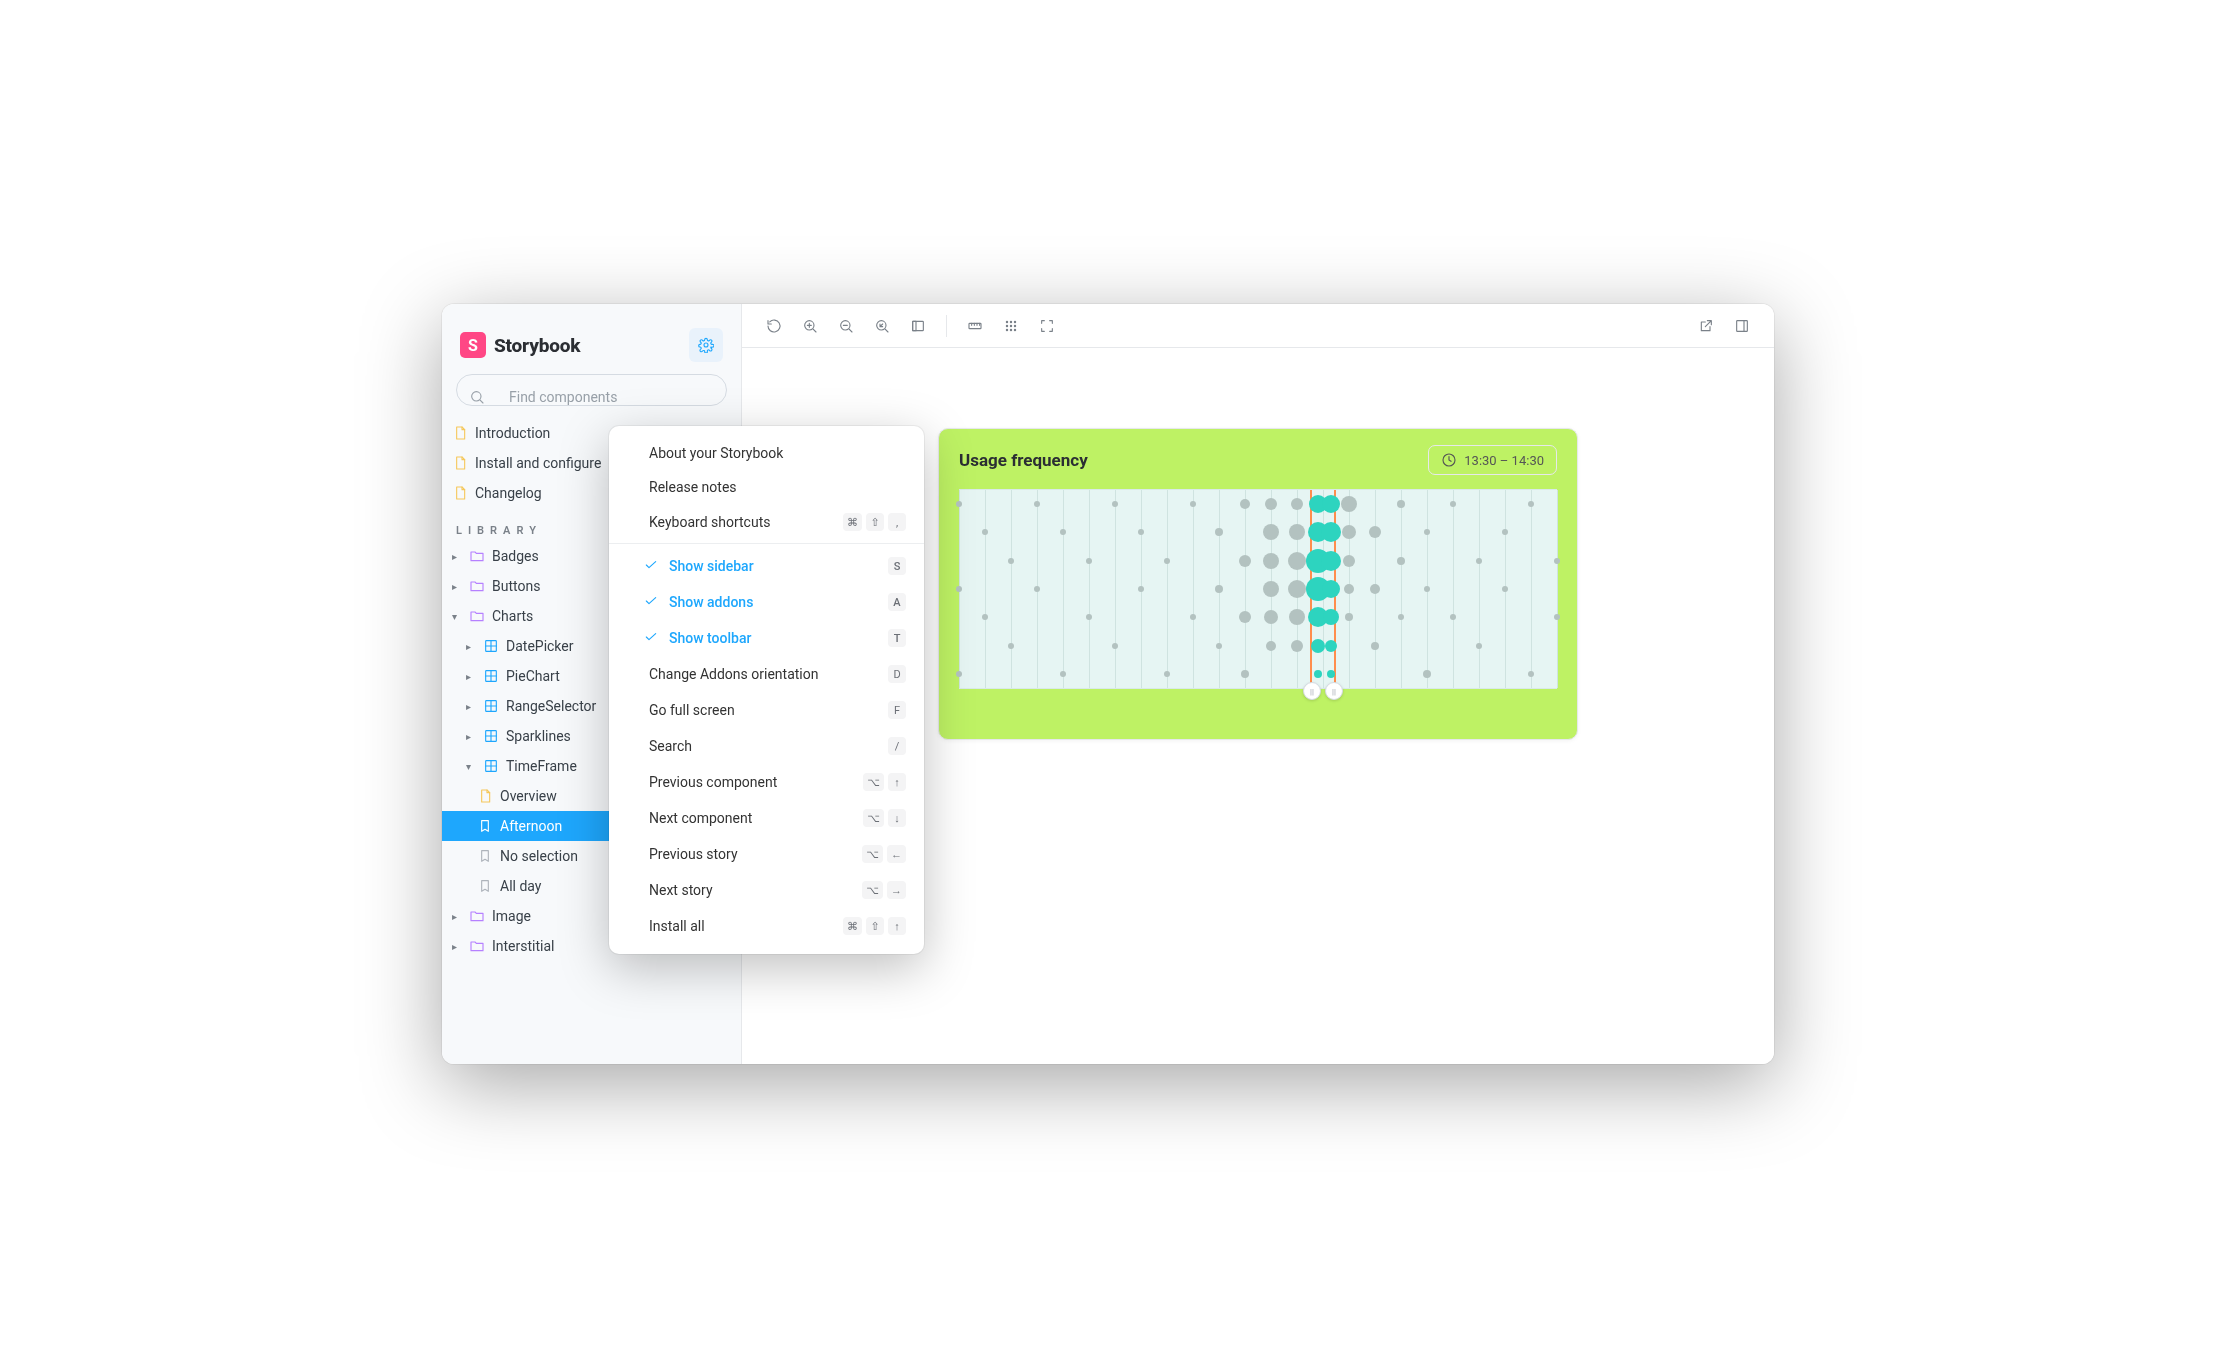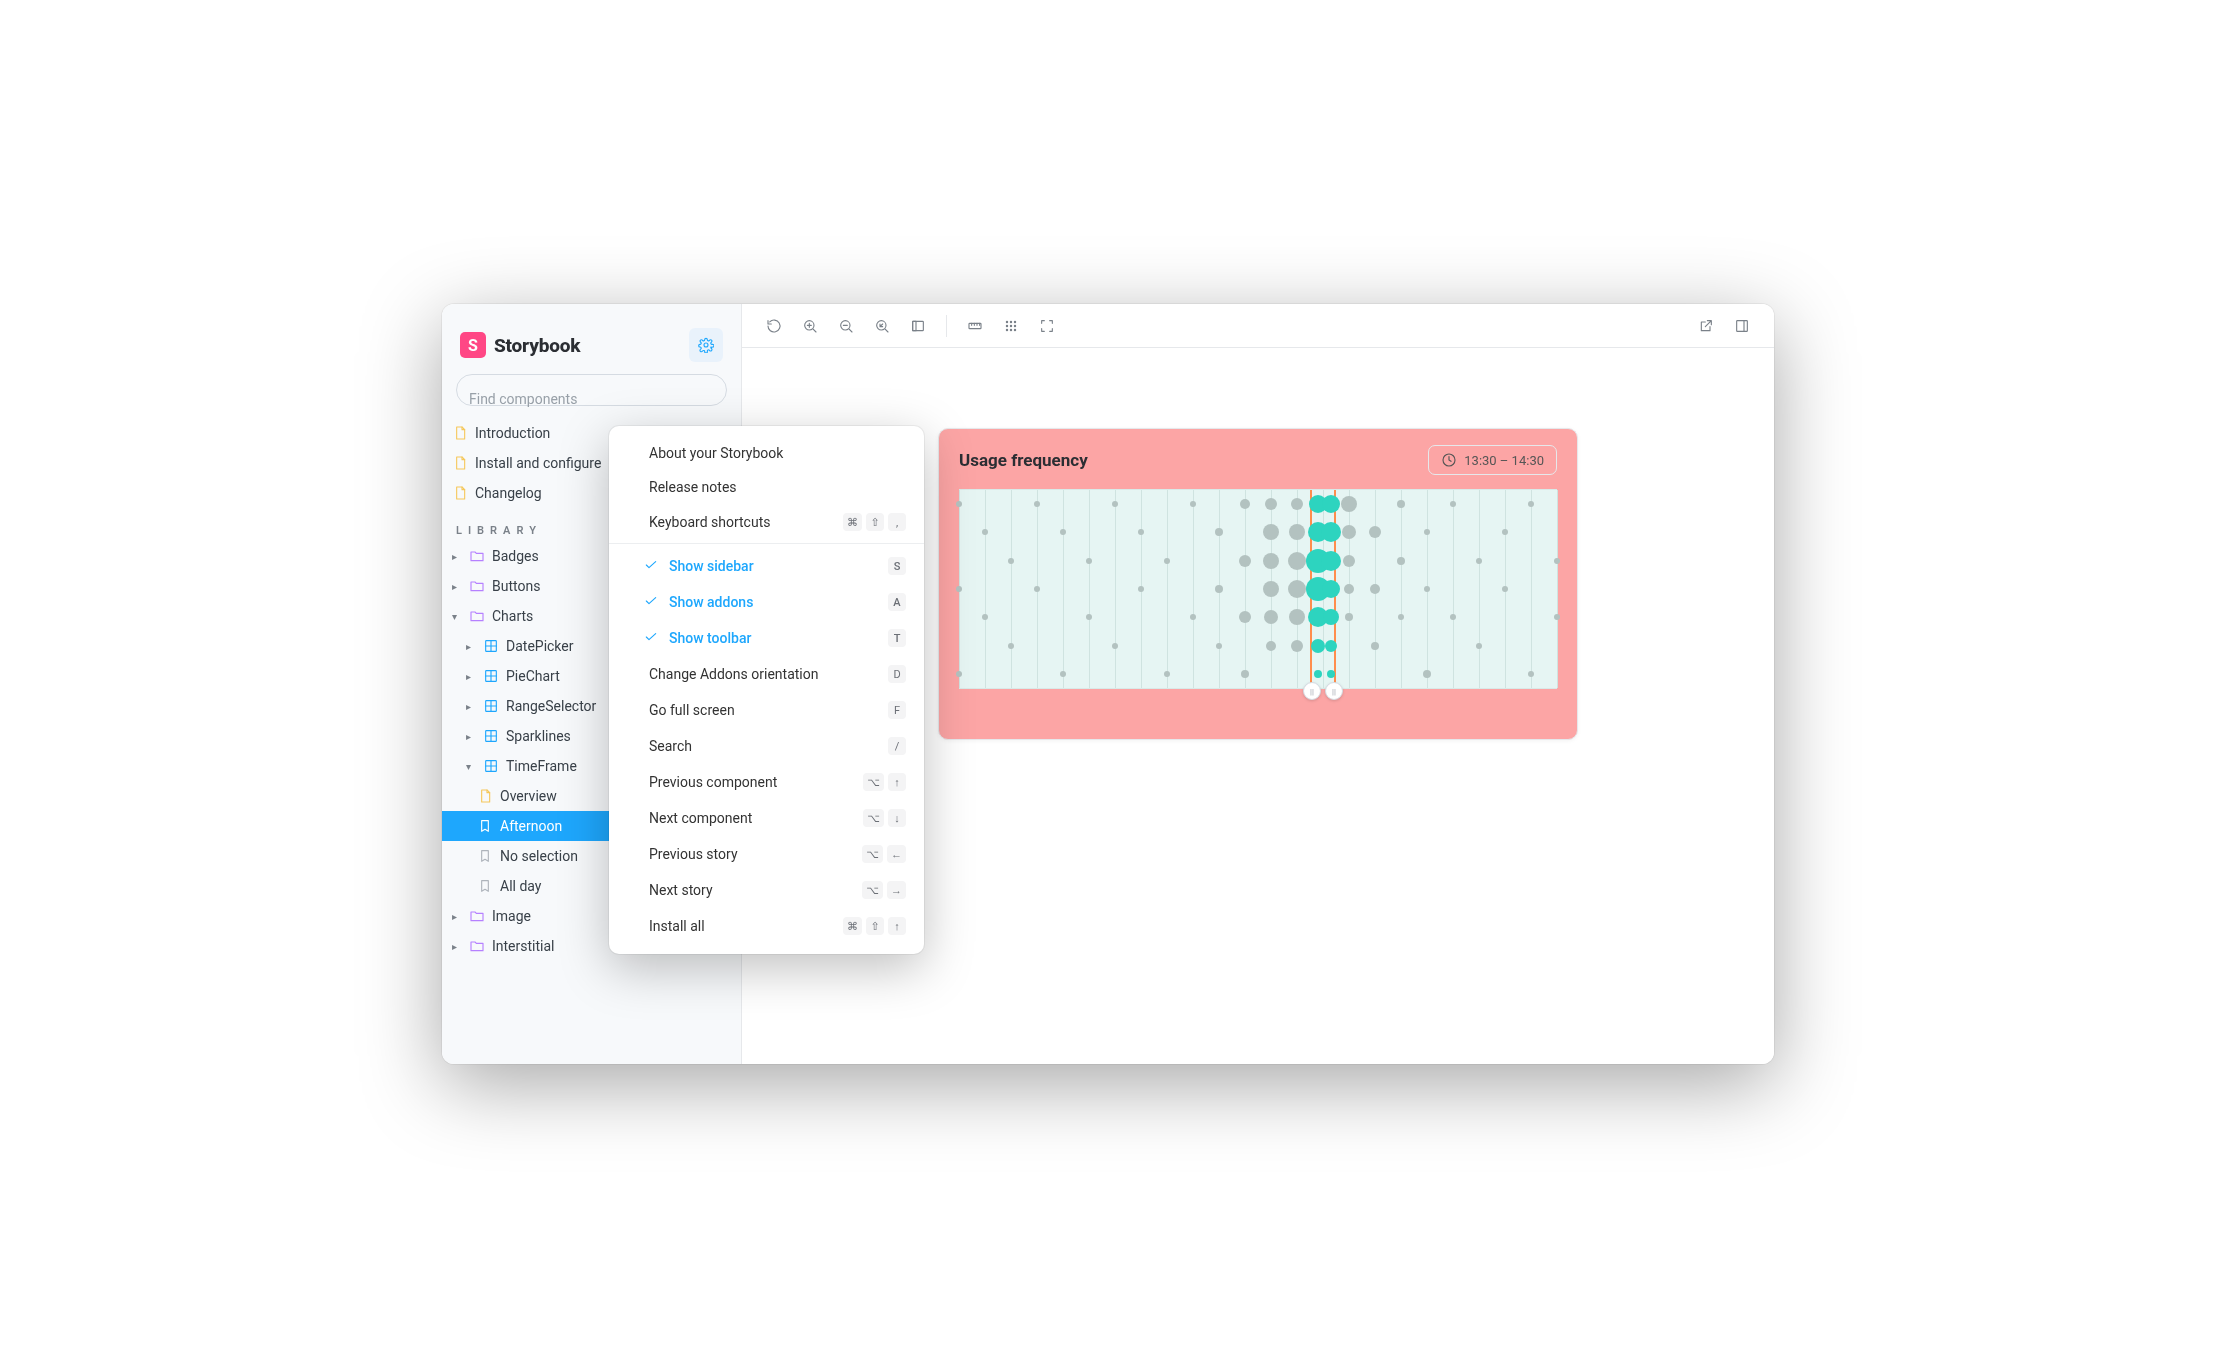--- a/index.html
+++ b/index.html
@@ -82,25 +82,24 @@
     width: 34px; height: 34px; border-radius: 6px;
     display:flex;align-items:center;justify-content:center;
     background:#e9f2fb; color:#1ea7fd; cursor:pointer;
   }
   .search-wrap { padding: 2px 14px 12px; }
   .search {
     border: 1px solid #d5dbe2;
     border-radius: 18px;
     height: 32px;
     display: flex;
-    align-items: flex-start;
-    gap: 16px;
+    align-items: flex-end;
+    gap: 24px;
     padding: 0 12px;
     color: #98a0a8;
-    flex-direction: column;
   }
   .tree { flex:1; overflow-y:auto; }
   .tree-row {
     display: flex; align-items:center; gap:7px;
     height: 30px;
     padding-left: 18px;
     white-space: nowrap;
     color:#394149;
     cursor:pointer;
   }
@@ -167,21 +166,21 @@
 
   .canvas { flex:1; display:flex; align-items:flex-start; justify-content:center; padding-top:80px; }
 
   
   .card {
     width: 640px;
     border:1px solid #e6e8eb;
     border-radius:10px;
     box-shadow: 0 1px 4px rgba(0,0,0,0.05);
     overflow: visible;
-    background:#fca5a5;
+    background:#bef264;
   }
   .card-head { display:flex;justify-content:space-between;align-items:center;padding:16px 20px 14px;}
   .card-title { font-weight:700; font-size:17px; color:#2b2e33; }
   .time-pill {
     border:1px solid #e6e8eb; border-radius:7px;
     padding:6px 12px; display:flex;align-items:center;gap:7px;
     font-size:13px; color:#555;
   }
   .chart { position:relative; height:250px; padding:0 20px 20px; }
 

